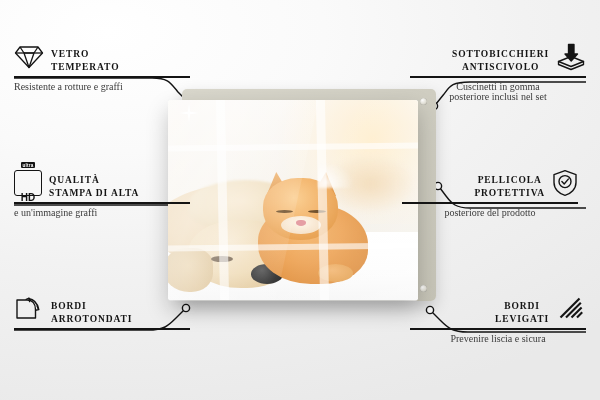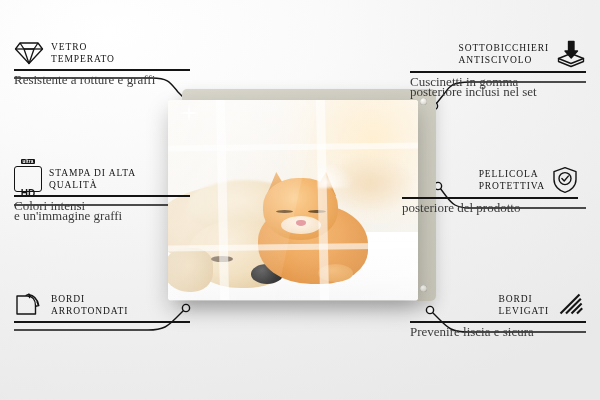--- a/index.html
+++ b/index.html
@@ -105,25 +105,25 @@
      background:linear-gradient(118deg, rgba(255,255,255,.40) 0%, rgba(255,255,255,.10) 26%, rgba(255,255,255,0) 46%, rgba(255,255,255,.12) 74%, rgba(255,255,255,.30) 100%);}
   .sheen{position:absolute;left:-30%;top:-40%;width:80%;height:190%;
      background:linear-gradient(100deg, rgba(255,255,255,0) 0%, rgba(255,255,255,.42) 50%, rgba(255,255,255,0) 100%);
      transform:rotate(12deg);}
   .sparkle{position:absolute;left:10px;top:2px;width:22px;height:22px;}
   
   .feat{position:absolute;width:176px;}
   .feat .head{display:flex;align-items:center;gap:7px;}
   .feat.right .head{justify-content:flex-end;}
   .titles{font-size:9.5px;letter-spacing:.9px;line-height:12.5px;
-    font-weight:400;color:#141414;text-transform:uppercase;}
-  .feat.right .titles{text-align:left;}
+    font-weight:700;color:#141414;text-transform:uppercase;margin-top:8px;}
+  .feat.right .titles{text-align:center;}
   .rule{height:1.6px;background:#141414;margin:3px 0 4px 0;}
-  .desc{font-size:13px;line-height:10px;color:#3b3b3b;}
-  .feat.right .desc{text-align:left;}
+  .desc{font-size:10px;line-height:10px;color:#3b3b3b;}
+  .feat.right .desc{text-align:center;}
   .ico{flex:0 0 auto;color:#141414;display:block;}
   .hdbadge{width:26px;height:24px;border:1.6px solid #141414;border-radius:3px;
     display:flex;flex-direction:column;align-items:center;justify-content:center;gap:25px;}
   .hdbadge .u{font-family:"Liberation Sans",sans-serif;font-size:4.6px;font-weight:700;
     background:#141414;color:#fff;padding:.4px 2px;border-radius:1px;line-height:5px;letter-spacing:.2px;}
   .hdbadge .h{font-family:"Liberation Sans",sans-serif;font-size:10px;font-weight:700;line-height:10px;color:#141414;}
   
   #wires{position:absolute;inset:0;pointer-events:none;}
 </style>
 </head>
@@ -212,27 +212,26 @@
     </div>
   </div>
 
   <div class="feat left" style="left:14px;top:166px;">
     <div class="head">
       <div class="hdbadge ico">
         <span class="u">ultra</span>
         <span class="h">HD</span>
       </div>
       <div class="titles">
+        <div>QUALITÀ</div>
         <div>STAMPA DI ALTA</div>
-        <div>QUALITÀ</div>
-      </div>
-    </div>
-    <div class="rule"></div>
-    <div class="desc">
-      <div>Colori intensi</div>
+      </div>
+    </div>
+    <div class="rule"></div>
+    <div class="desc">
       <div>e un'immagine graffi</div>
     </div>
   </div>
 
   <div class="feat left" style="left:14px;top:292px;">
     <div class="head">
       <svg class="ico" width="30" height="26" viewBox="0 0 30 26">
         <g fill="none" stroke="#141414" stroke-width="1.4" stroke-linejoin="round" stroke-linecap="round">
           <path d="M3 4 H13 C18.5 4 21.5 8 21.5 13.5 V22 H3 Z"></path>
           <path d="M14.5 2.5 C20 3.5 23.5 7.5 24.5 13"></path>

